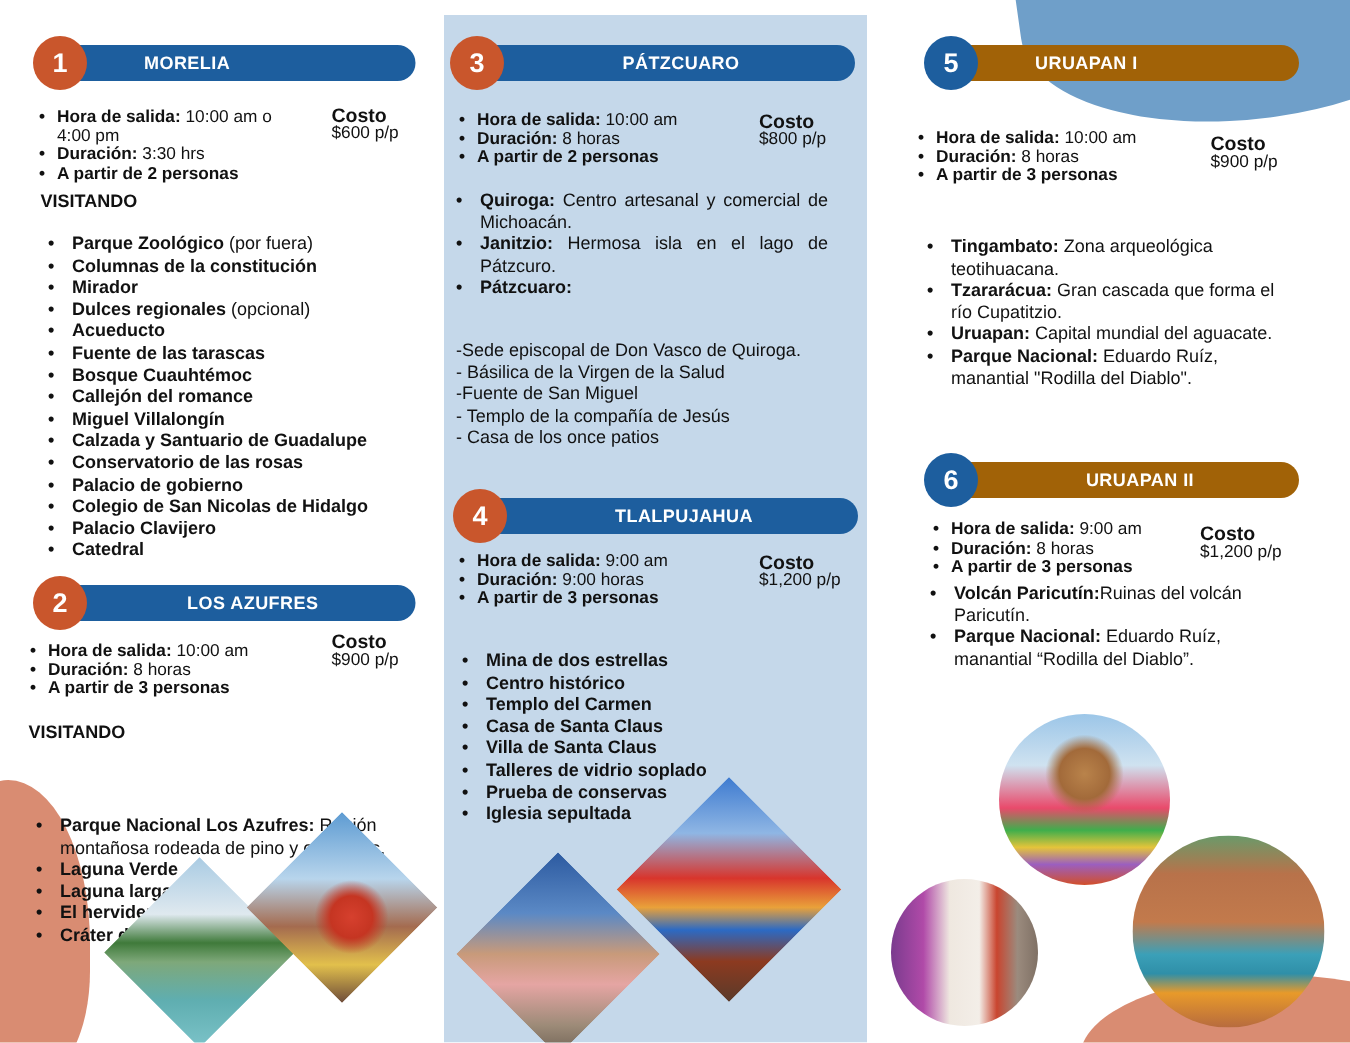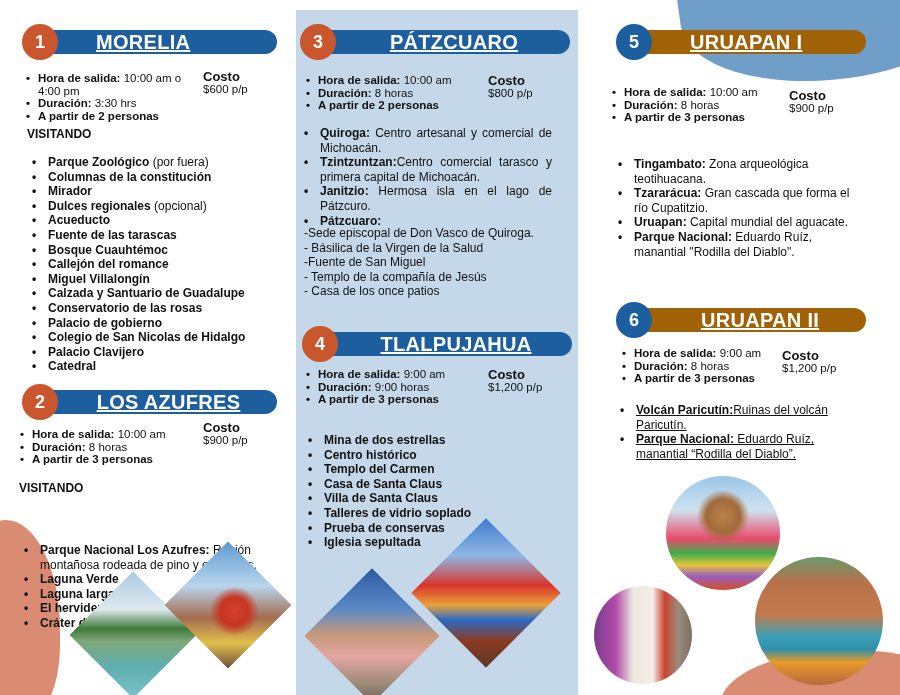--- a/index.html
+++ b/index.html
@@ -15,31 +15,31 @@
   .blob { position: absolute; }
   .blob-left { left: -40px; top: 520px; width: 100px; height: 200px; background: #d98c72; border-radius: 50% 60% 40% 50%; }
   .blob-right-top { left: 680px; top: -60px; width: 300px; height: 140px; background: #6f9fc9; border-radius: 0 0 60% 70%; transform: rotate(-8deg); }
   .blob-right-bottom { left: 720px; top: 650px; width: 260px; height: 110px; background: #d98c72; border-radius: 50% 50% 0 0; }
 
   
   .sec-header { position: absolute; height: 28px; display: flex; align-items: center; }
   .sec-bar { position: absolute; left: 18px; right: 0; top: 2px; height: 24px; border-radius: 14px; display: flex; align-items: center; justify-content: center; padding-left: 20px; }
   .sec-bar.blue { background: #1d5e9e; }
   .sec-bar.orange { background: #a16207; }
-  .sec-title { color: #fff; font-weight: bold; font-size: 20px; letter-spacing: 0.3px; text-decoration: underline; }
+  .sec-title { color: #fff; font-weight: bold; font-size: 12px; letter-spacing: 0.3px; }
   .sec-badge { position: absolute; left: 0; top: -4px; width: 36px; height: 36px; border-radius: 50%; color: #fff; font-weight: bold; font-size: 18px; display: flex; align-items: center; justify-content: center; z-index: 2; }
   .sec-badge.orange { background: #c9562c; }
   .sec-badge.blue { background: #1d5e9e; }
 
   .info-list { position: absolute; list-style: none; font-size: 11.5px; line-height: 12.5px; }
   .info-list li { position: relative; padding-left: 12px; }
   .info-list li::before { content: "•"; position: absolute; left: 0; font-weight: bold; }
   .info-list b { font-weight: bold; }
 
-  .cost { position: absolute; font-size: 11.5px; line-height: 13px; }
+  .cost { position: absolute; font-size: 11.5px; line-height: 13px; margin-left: 18px; }
   .cost-label { font-weight: bold; font-size: 13px; display: block; }
 
   .visit-label { position: absolute; font-weight: bold; font-size: 12px; }
 
   .visit-list { position: absolute; list-style: none; font-size: 12px; line-height: 14.6px; }
   .visit-list li { position: relative; padding-left: 18px; }
   .visit-list li::before { content: "•"; position: absolute; left: 2px; font-weight: bold; }
   .visit-list .bold { font-weight: bold; }
   .visit-list.justify li { text-align: justify; }
   .dash-list { position: absolute; list-style: none; font-size: 12px; line-height: 14.6px; }
@@ -136,21 +136,20 @@
     <li><b>Hora de salida:</b><span> 10:00 am</span></li>
     <li><b>Duración:</b><span> 8 horas</span></li>
     <li><b>A partir de 2 personas</b></li>
   </ul>
   <div class="cost" style="left:192px; top:64px;">
     <span class="cost-label">Costo</span>
     <span>$800 p/p</span>
   </div>
   <ul class="visit-list justify" id="list-t2" style="left:6px; top:116px; width:250px;">
       <li><span class="bold">Quiroga:</span><span> Centro artesanal y comercial de Michoacán.</span></li>
-      <li><span class="bold">Tzintzuntzan:</span><span>Centro comercial tarasco y primera capital de Michoacán.</span></li>
       <li><span class="bold">Janitzio:</span><span> Hermosa isla en el lago de Pátzcuro.</span></li>
       <li><span class="bold">Pátzcuaro:</span><span></span></li>
     </ul>
   <ul class="dash-list" id="dash-t2" style="left:8px; top:216px; width:260px;">
       <li>-Sede episcopal de Don Vasco de Quiroga.</li>
       <li>- Básilica de la Virgen de la Salud</li>
       <li>-Fuente de San Miguel</li>
       <li>- Templo de la compañía de Jesús</li>
       <li>- Casa de los once patios</li>
     </ul>
@@ -221,21 +220,21 @@
   </div>
   <ul class="info-list" style="left:44px; top:347px; width:165px;">
     <li><b>Hora de salida:</b><span> 9:00 am</span></li>
     <li><b>Duración:</b><span> 8 horas</span></li>
     <li><b>A partir de 3 personas</b></li>
   </ul>
   <div class="cost" style="left:204px; top:349px;">
     <span class="cost-label">Costo</span>
     <span>$1,200 p/p</span>
   </div>
-  <ul class="visit-list" id="list-t5" style="left:40px; top:403px; width:240px;text-decoration:underline;">
+  <ul class="visit-list" id="list-t5" style="left:40px; top:388px; width:240px;">
       <li><span class="bold">Volcán Paricutín:</span><span>Ruinas del volcán Paricutín.</span></li>
       <li><span class="bold">Parque Nacional:</span><span> Eduardo Ruíz, manantial “Rodilla del Diablo”.</span></li>
     </ul>
 
   <div class="circle" style="left:88px; top:476px; width:114px; height:114px;">
     <div class="photo-fill" style="background: radial-gradient(circle at 50% 35%, #b9834b 0%, #a26a3a 18%, transparent 28%), linear-gradient(180deg, #9cc6e8 0%, #cfe2f0 30%, #e94a6b 55%, #3fae4c 68%, #e4c43a 78%, #9b5fbf 88%, #d24f2a 100%);"></div>
   </div>
   <div class="circle" style="left:16px; top:586px; width:98px; height:98px;">
     <div class="photo-fill" style="background: linear-gradient(90deg, #7a3b8e 0%, #b04aa8 22%, #efe8e0 40%, #f3eee8 60%, #c9452f 72%, #9b8b7e 86%, #7f7064 100%);"></div>
   </div>

